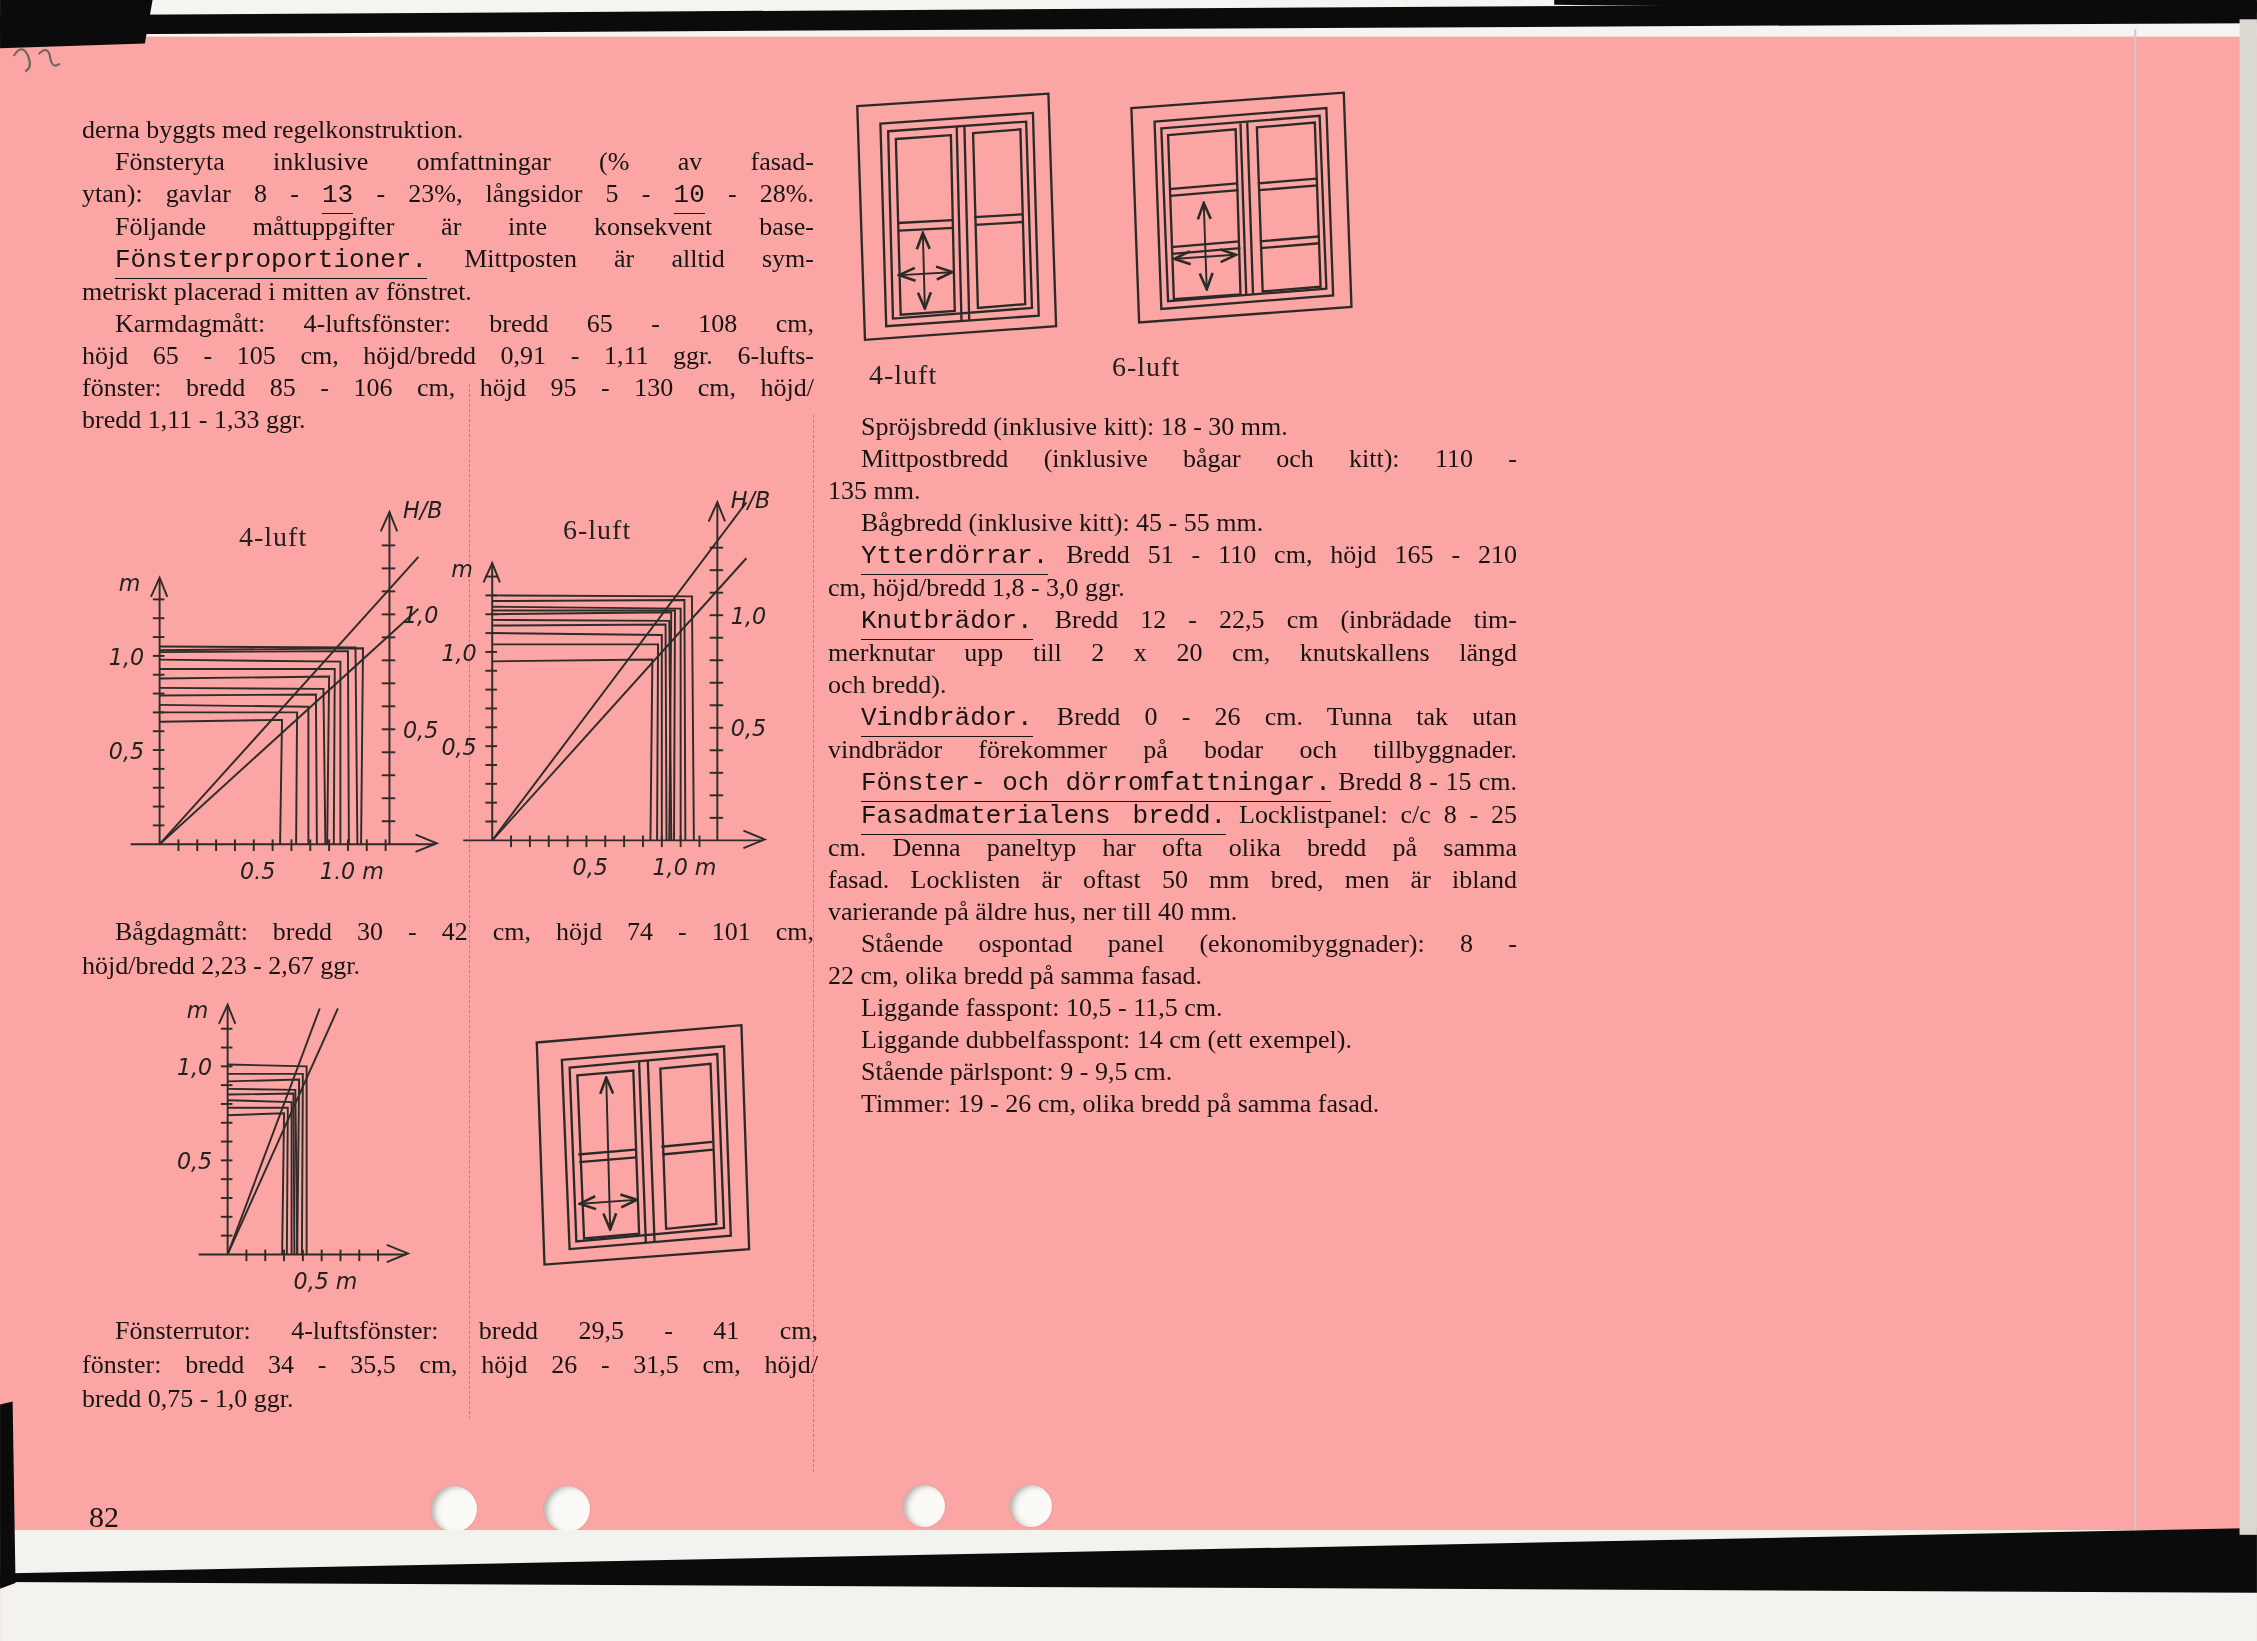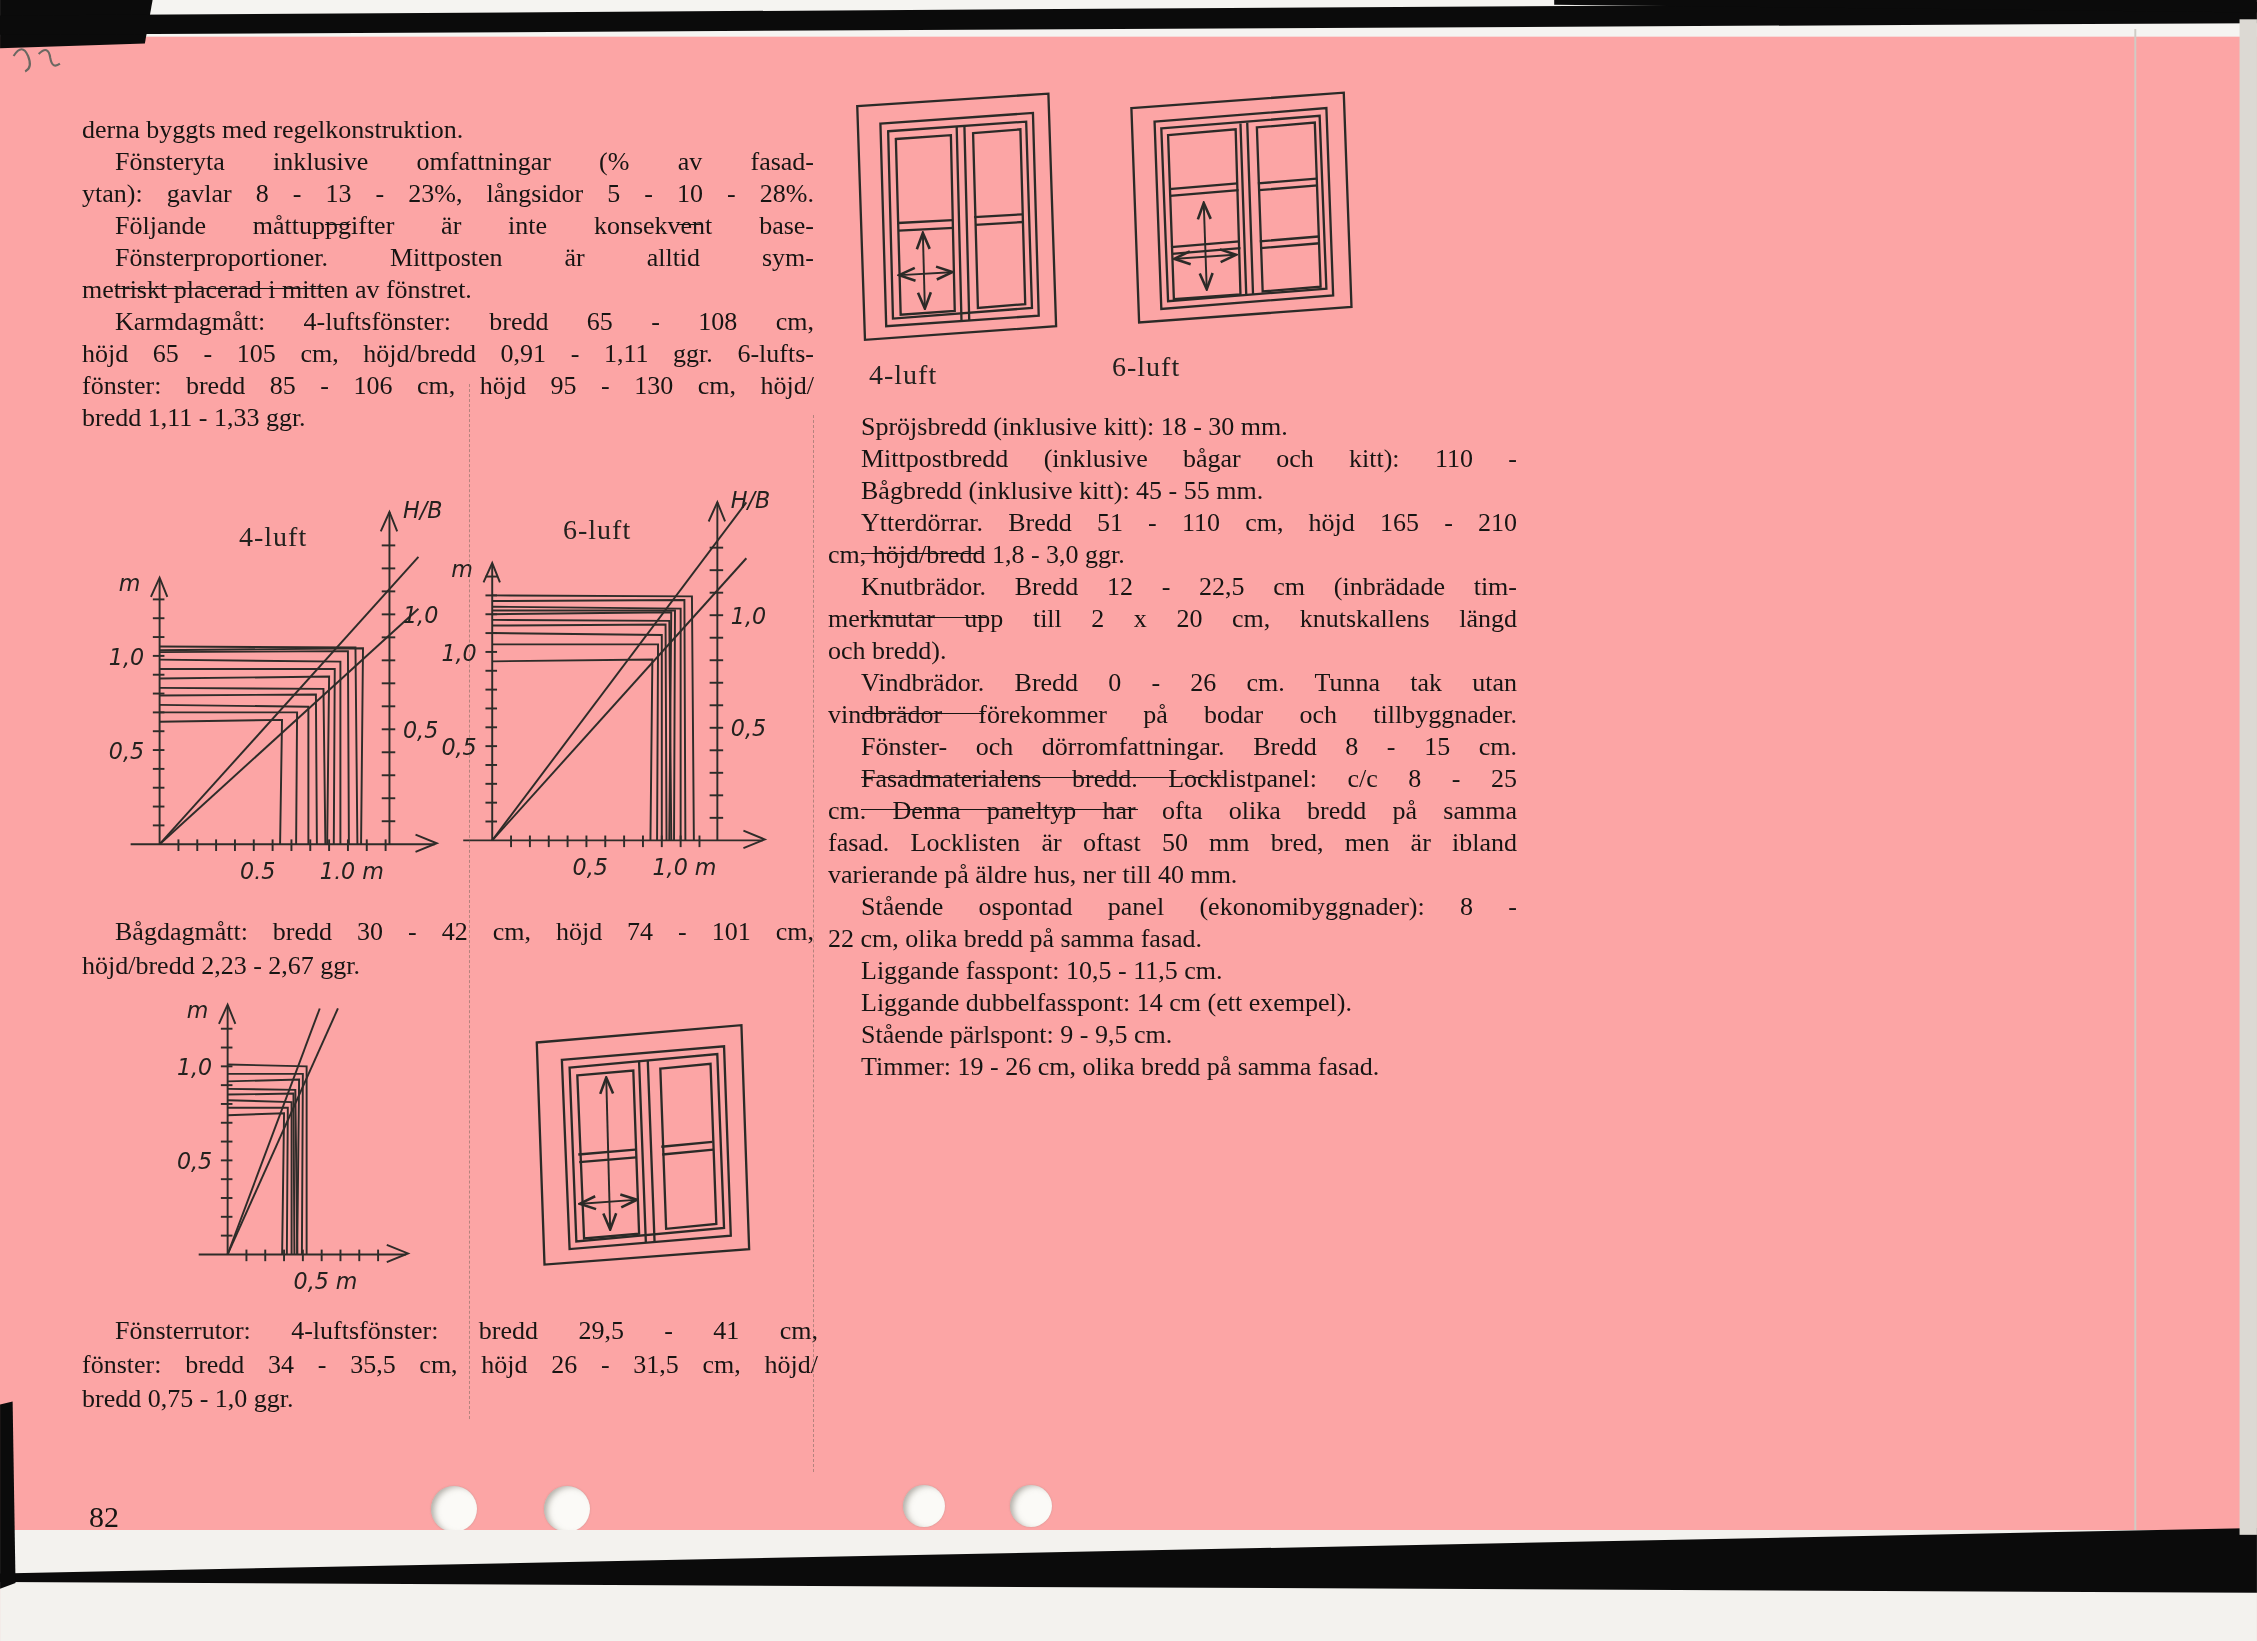--- a/index.html
+++ b/index.html
@@ -7,21 +7,21 @@
         font-family:"Liberation Serif","DejaVu Serif",serif;color:#171513;}
   
   .tblock{position:absolute;font-size:26px;}
   #para1{left:82px;top:114px;width:732px;line-height:32px;}
   #para2{left:82px;top:915px;width:732px;line-height:34px;}
   #para3{left:82px;top:1314px;width:736px;line-height:34px;}
   #rightpara{left:828px;top:411px;width:689px;line-height:32px;}
   .line{text-align:left;}
   .line.j{text-align:justify;text-align-last:justify;}
   .line.ind{text-indent:33px;}
-  .u{border-bottom:1.9px solid currentColor;padding-bottom:16px;}
+  .u{border-bottom:1.9px solid currentColor;padding-bottom:3px;font-family:Liberation Mono, monospace;}
   
   .cap{position:absolute;font-family:Liberation Serif, serif;font-size:28px;color:#24221f;letter-spacing:1px;}
   #cap-chart4{left:239px;top:521px;}
   #cap-chart6{left:563px;top:514px;}
   #cap-win4{left:869px;top:359px;}
   #cap-win6{left:1112px;top:351px;}
   #pagenum{position:absolute;left:89px;top:1479px;font-size:30px;margin-top:21px;}
   
   svg.layer{position:absolute;left:0;top:0;pointer-events:none;}
   svg.chart{position:absolute;pointer-events:none;}
@@ -61,20 +61,21 @@
     </div>
   <div class="tblock" id="para3">
       <div class="line j ind"><span>Fönsterrutor: 4-luftsfönster: bredd 29,5 - 41 cm,</span></div>
       <div class="line j"><span>fönster: bredd 34 - 35,5 cm, höjd 26 - 31,5 cm, höjd/</span></div>
       <div class="line"><span>bredd 0,75 - 1,0 ggr.</span></div>
     </div>
 
   <div class="tblock" id="rightpara">
       <div class="line ind"><span>Spröjsbredd (inklusive kitt): 18 - 30 mm.</span></div>
       <div class="line j ind"><span>Mittpostbredd (inklusive bågar och kitt): 110 -</span></div>
+      <div class="line"><span>135 mm.</span></div>
       <div class="line ind"><span>Bågbredd (inklusive kitt): 45 - 55 mm.</span></div>
       <div class="line j ind"><span class="u">Ytterdörrar.</span><span> Bredd 51 - 110 cm, höjd 165 - 210</span></div>
       <div class="line"><span>cm, höjd/bredd 1,8 - 3,0 ggr.</span></div>
       <div class="line j ind"><span class="u">Knutbrädor.</span><span> Bredd 12 - 22,5 cm (inbrädade tim-</span></div>
       <div class="line j"><span>merknutar upp till 2 x 20 cm, knutskallens längd</span></div>
       <div class="line"><span>och bredd).</span></div>
       <div class="line j ind"><span class="u">Vindbrädor.</span><span> Bredd 0 - 26 cm. Tunna tak utan</span></div>
       <div class="line j"><span>vindbrädor förekommer på bodar och tillbyggnader.</span></div>
       <div class="line j ind"><span class="u">Fönster- och dörromfattningar.</span><span> Bredd 8 - 15 cm.</span></div>
       <div class="line j ind"><span class="u">Fasadmaterialens bredd.</span><span> Locklistpanel: c/c 8 - 25</span></div>

